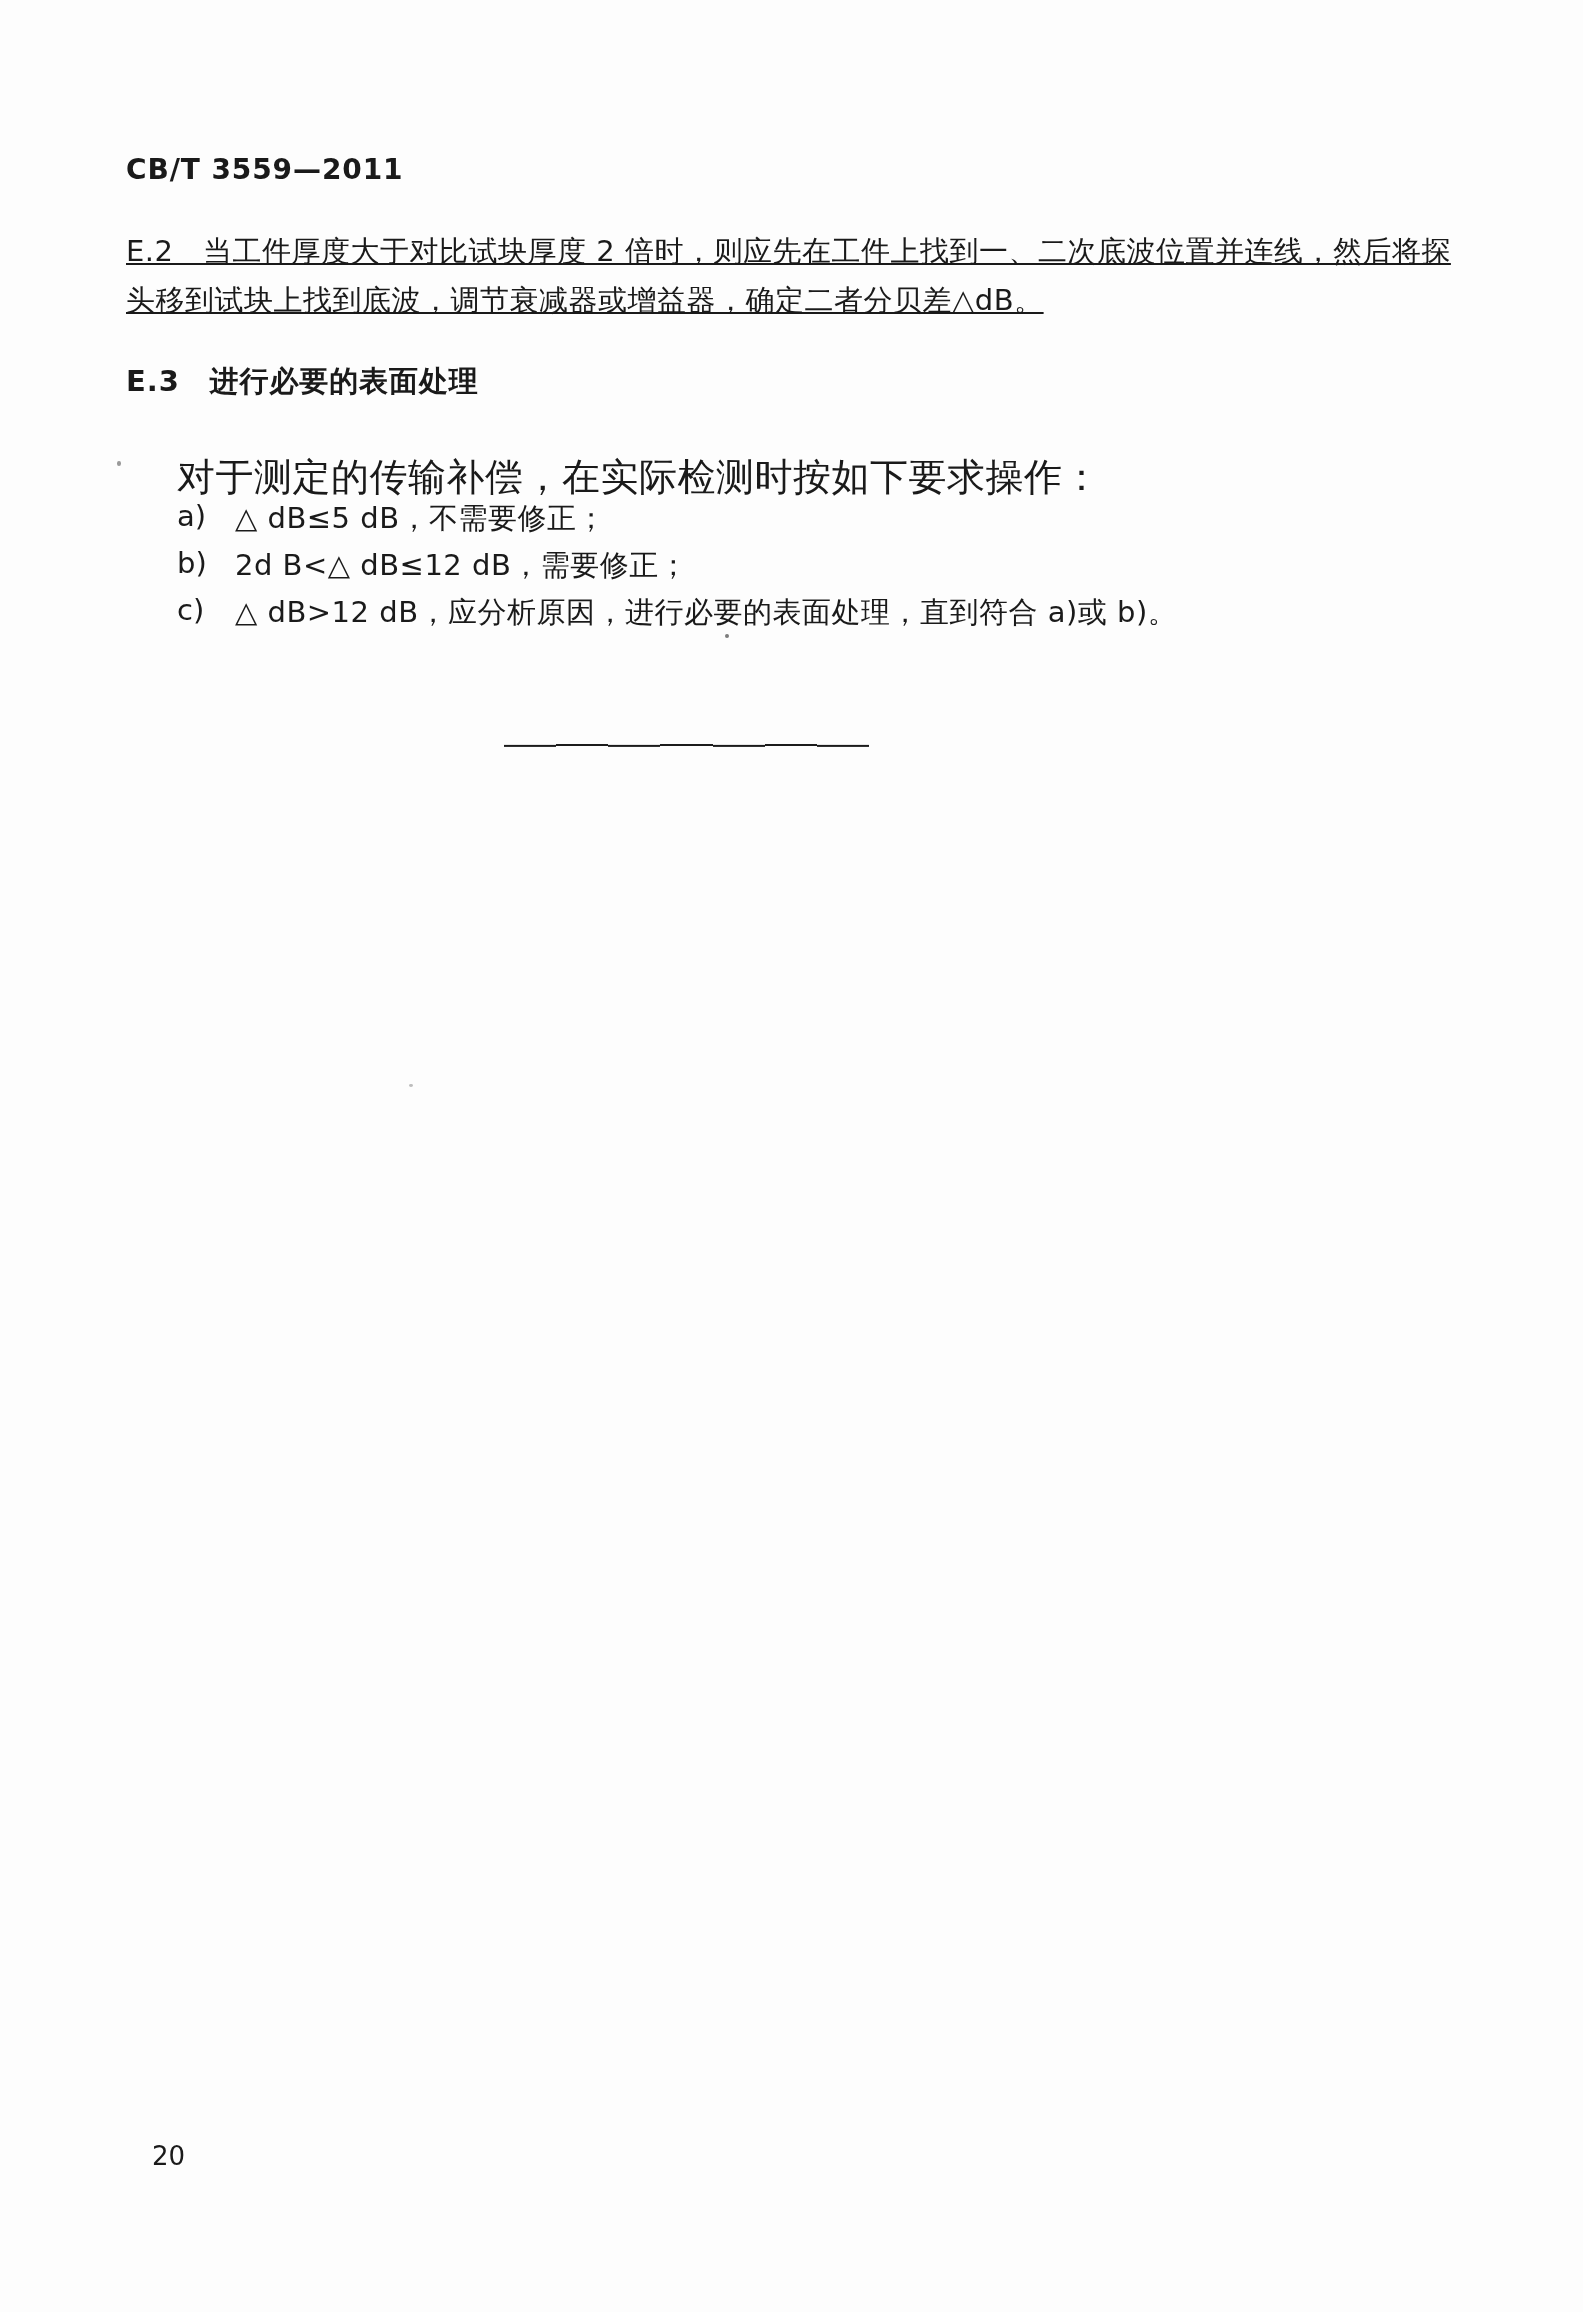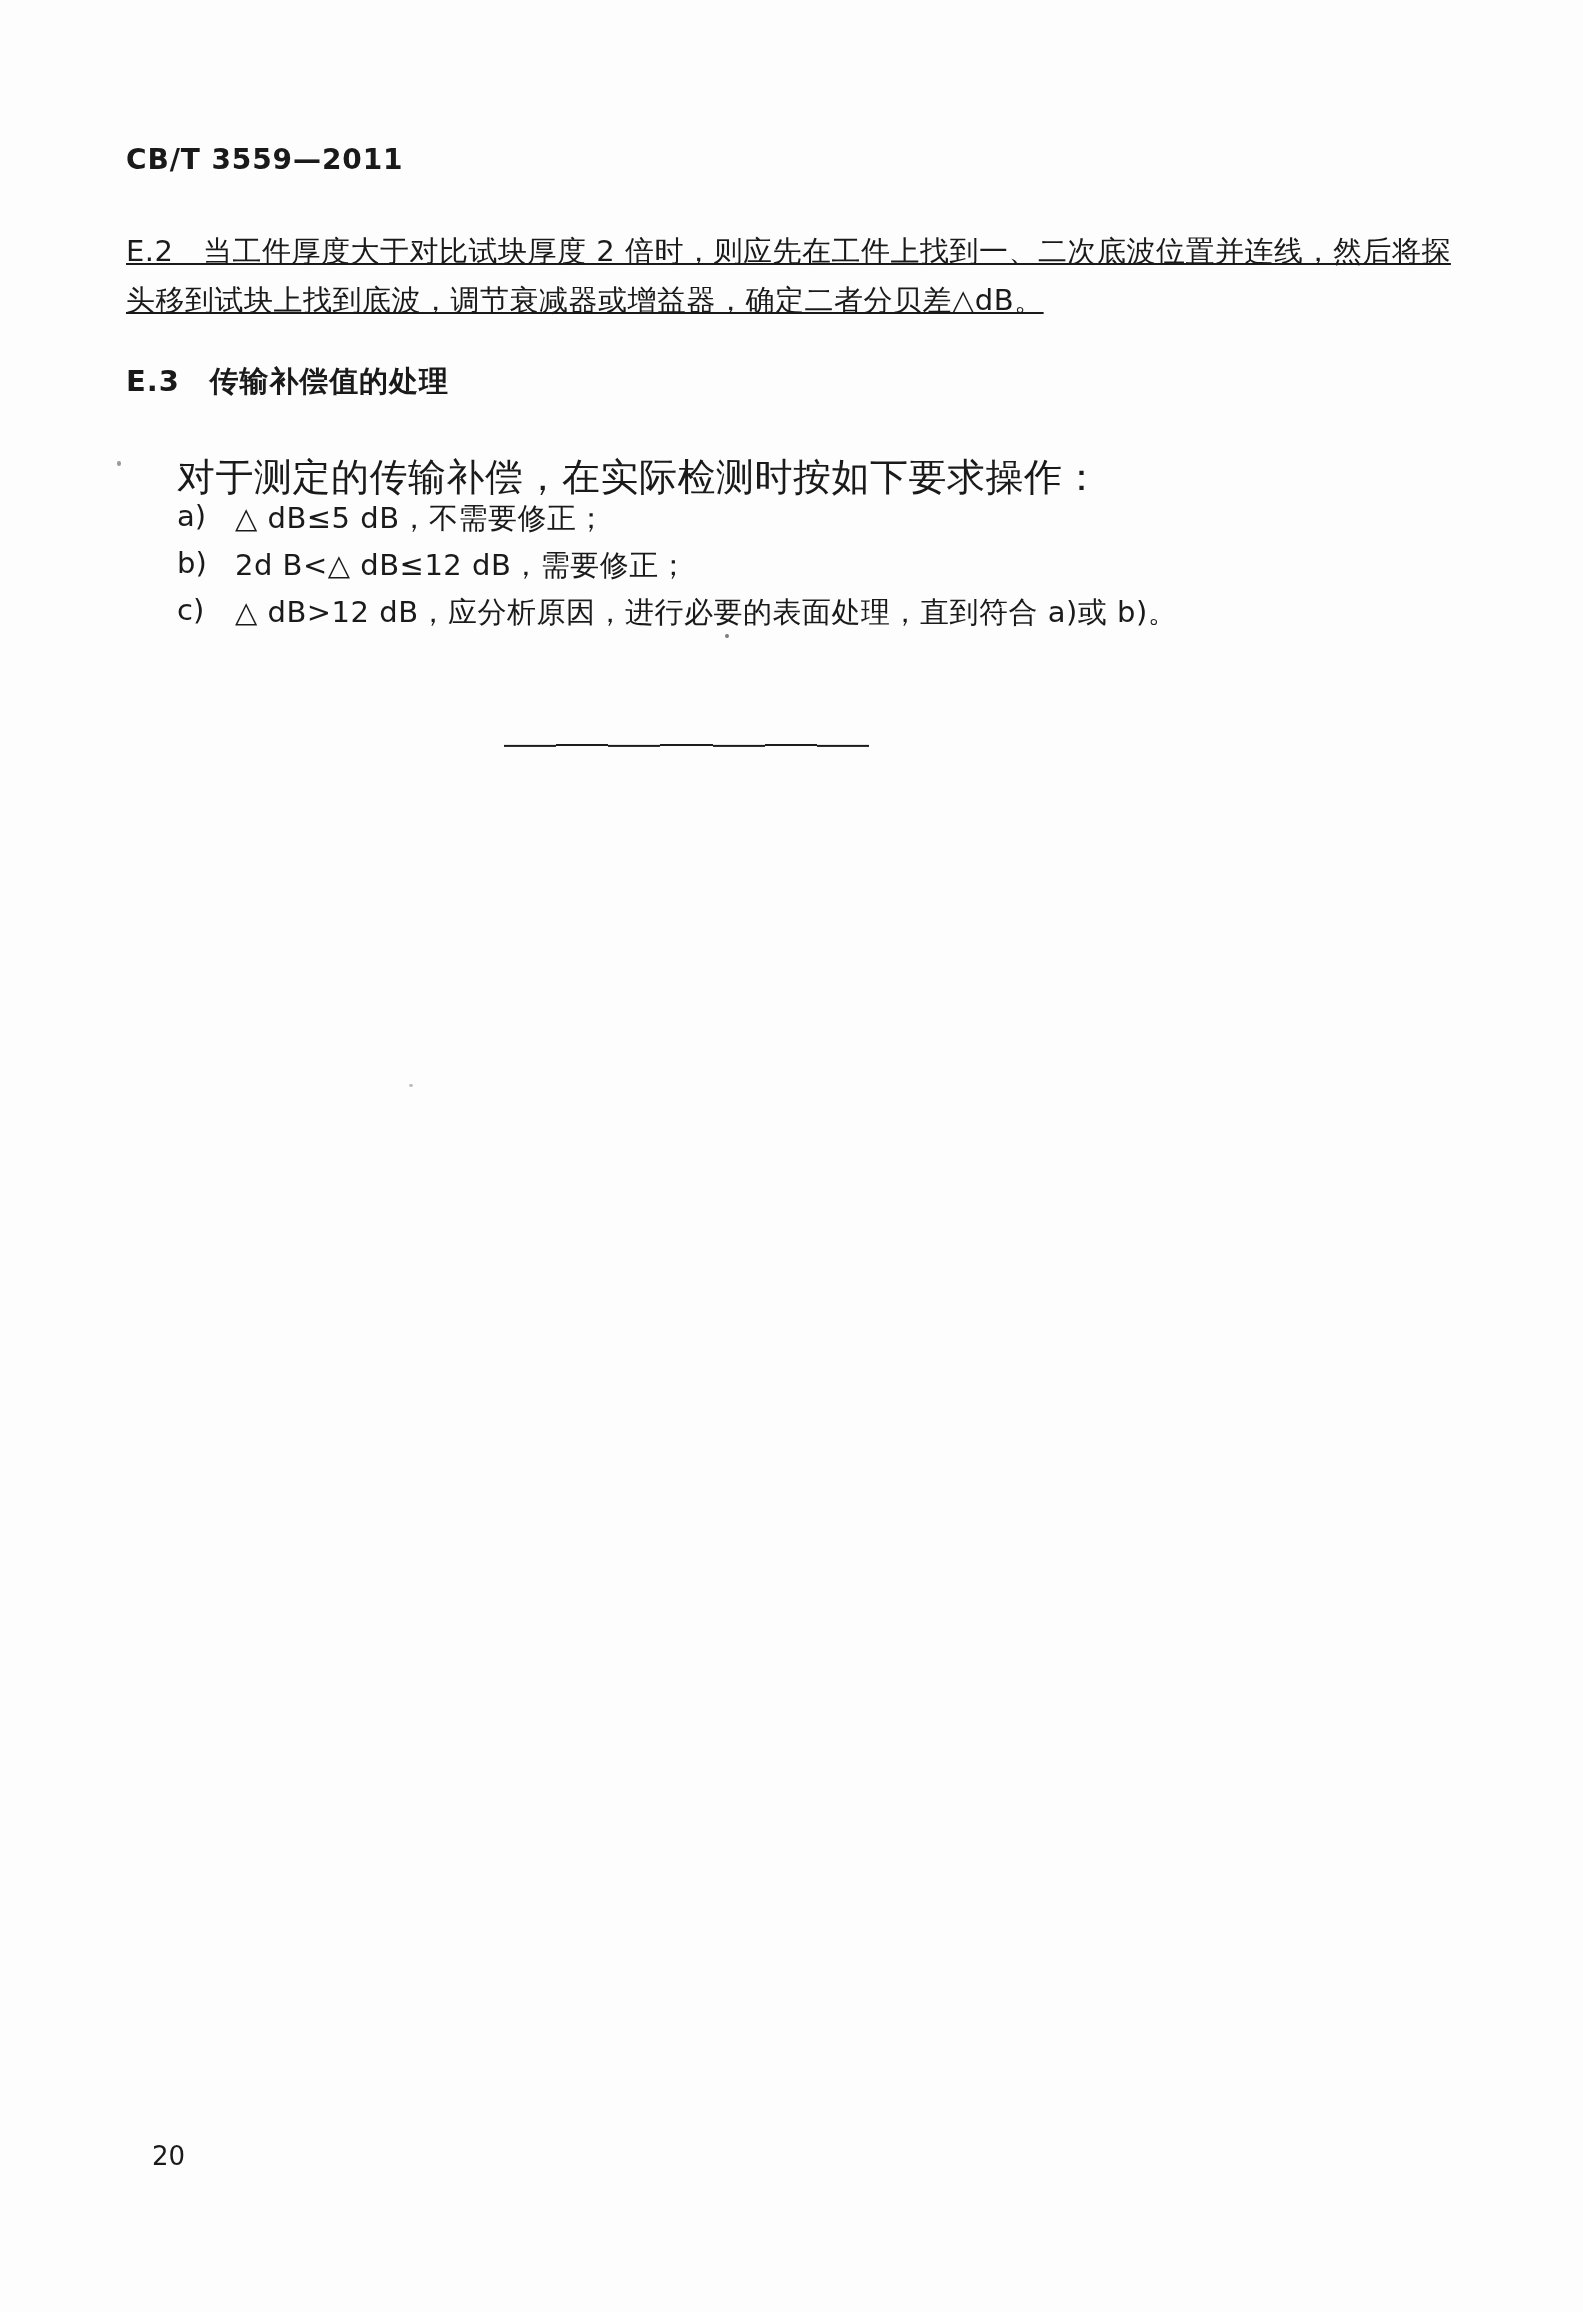--- a/index.html
+++ b/index.html
@@ -12,21 +12,21 @@
     width: 1583px;
     height: 2313px;
     background: #fdfdfd;
     font-family: "DejaVu Sans", sans-serif;
     color: #1a1a1a;
     overflow: hidden;
   }
   .doc-header {
     position: absolute;
     left: 126px;
-    top: 143px;
+    top: 153px;
     font-size: 28px;
     font-weight: 700;
     letter-spacing: 0.9px;
     white-space: pre;
   }
   .e2-para {
     position: absolute;
     left: 126px;
     top: 227px;
     font-size: 29px;
@@ -110,21 +110,21 @@
 
 <div class="page">
 
   <div class="doc-header">CB/T 3559—2011</div>
 
   <div class="e2-para">
     <div class="e2-line">E.2　当工件厚度大于对比试块厚度 2 倍时，则应先在工件上找到一、二次底波位置并连线，然后将探</div>
     <div class="e2-line">头移到试块上找到底波，调节衰减器或增益器，确定二者分贝差△dB。</div>
   </div>
 
-  <div class="e3-heading">E.3　传输补偿值的处理</div>
+  <div class="e3-heading">E.3　进行必要的表面处理</div>
 
   <div class="e3-intro">对于测定的传输补偿，在实际检测时按如下要求操作：</div>
 
   <div class="e3-list">
     <div class="list-item">
       <span class="li-letter">a)</span>
       <span class="li-text">△ dB≤5 dB，不需要修正；</span>
     </div>
     <div class="list-item">
       <span class="li-letter">b)</span>

